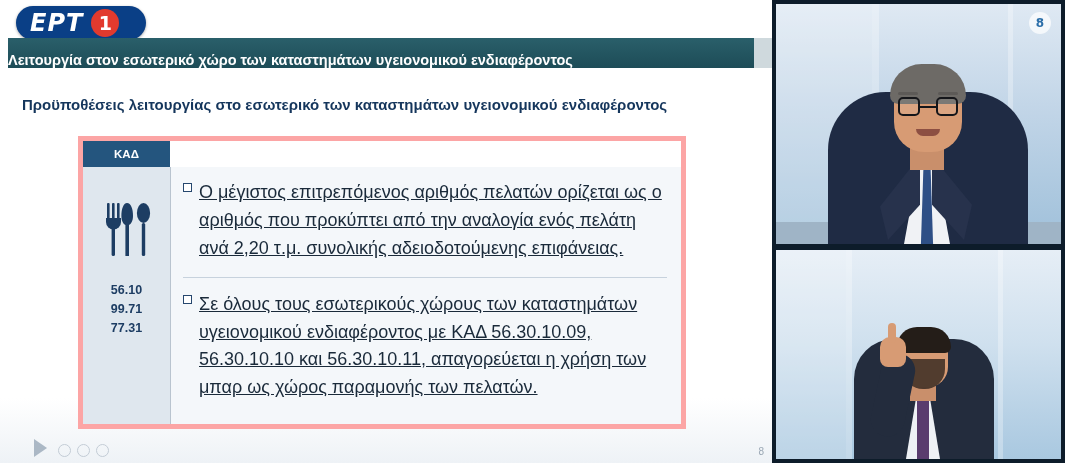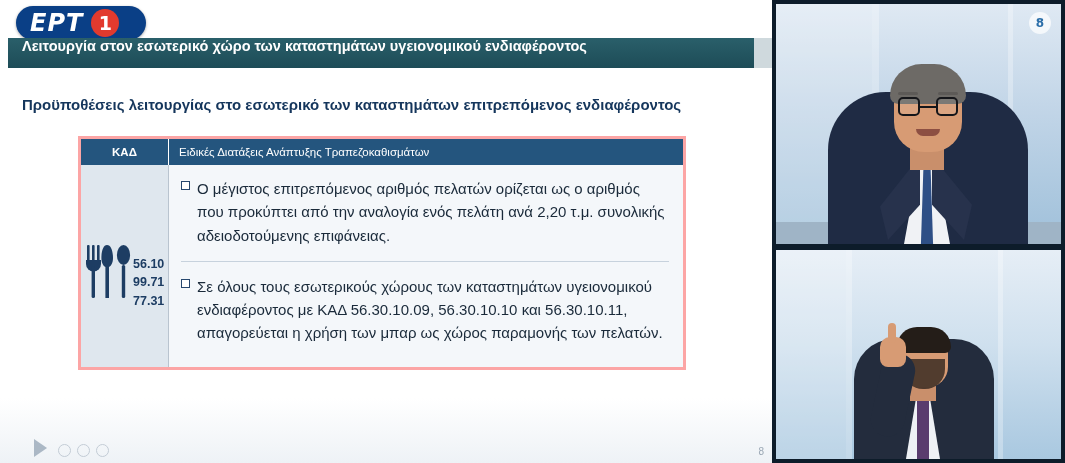--- a/index.html
+++ b/index.html
@@ -58,22 +58,21 @@
     display: flex; align-items: center; justify-content: center;
     font-family: "DejaVu Sans", sans-serif;
   }
 
   
   .headline-bar {
     position: absolute;
     left: 8px; top: 38px;
     width: 746px; height: 30px;
     background: linear-gradient(180deg,#2a5f6a 0%,#1d4c57 100%);
-    display: flex; align-items: flex-start;
-    padding-left: 14px;
+    display: flex; align-items: flex-end;
   }
   .headline-text {
     color: #ffffff;
     font-size: 14.5px;
     font-weight: bold;
     white-space: nowrap;
   }
   .headline-cap {
     position: absolute;
     left: 754px; top: 38px;
@@ -89,21 +88,21 @@
     color: #15365c;
     font-size: 15px;
     font-weight: bold;
   }
 
   
   .tbl {
     position: absolute;
     left: 78px; top: 136px;
     width: 608px;
-    border: 3px solid #fca5a5;
+    border: 5px solid #fca5a5;
     background: #ffffff;
   }
   .tbl-head { display: flex; }
   .th-kad {
     width: 88px; min-height: 26px;
     background: #24557e;
     color: #ffffff;
     font-size: 11.5px; font-weight: bold;
     display: flex; align-items: center; justify-content: center;
     border-right: 1px solid #ffffff;
@@ -114,21 +113,21 @@
     color: #ffffff;
     font-size: 11.5px;
     display: flex; align-items: center;
     padding-left: 10px;
   }
   .tbl-body { display: flex; }
   .td-kad {
     width: 88px;
     background: #dfe7ee;
     border-right: 1px solid #b9c4cf;
-    display: flex; flex-direction: row;
+    display: flex; flex-direction: column;
     align-items: center;
     padding-top: 34px;
   }
   .cutlery {
     width: 52px; height: 58px;
     display: flex; align-items: flex-end; justify-content: center;
     gap: 4px;
     margin-bottom: 22px;
   }
   .kad-codes {
@@ -150,23 +149,24 @@
   }
   .bullet-row:last-child { margin-bottom: 6px; }
   .bullet-box {
     width: 9px; height: 9px;
     border: 1.3px solid #26476e;
     background: #ffffff;
     margin: 4px 7px 0 0;
     flex: 0 0 auto;
   }
   .bullet-text {
-    font-size: 15px;
+    font-size: 18px;
     line-height: 1.55;
     color: #1a2a3a;
+    text-decoration: underline;
   }
   .row-sep {
     height: 1px;
     background: #c7d2dd;
     margin: 0 0 13px 0;
   }
 
   
   .corner-play {
     position: absolute;
@@ -421,26 +421,25 @@
     <div class="logo">
       <span class="logo-text">ΕΡΤ</span>
       <span class="logo-badge">1</span>
     </div>
 
     <div class="headline-bar">
       <span class="headline-text">Λειτουργία στον εσωτερικό χώρο των καταστημάτων υγειονομικού ενδιαφέροντος</span>
     </div>
     <div class="headline-cap"></div>
 
-    <div class="slide-title">Προϋποθέσεις λειτουργίας στο εσωτερικό των καταστημάτων επιτρεπόμενος ενδιαφέροντος</div>
+    <div class="slide-title">Προϋποθέσεις λειτουργίας στο εσωτερικό των καταστημάτων υγειονομικού ενδιαφέροντος</div>
 
     <div class="tbl">
       <div class="tbl-head">
         <div class="th-kad">ΚΑΔ</div>
-        <div class="th-desc">Ειδικές Διατάξεις Ανάπτυξης Τραπεζοκαθισμάτων</div>
       </div>
       <div class="tbl-body">
         <div class="td-kad">
           <div class="cutlery">
             <svg width="52" height="58" viewBox="0 0 52 58" xmlns="http://www.w3.org/2000/svg">
               <g fill="#1d3d63">
 
                 <rect x="6" y="2" width="2.6" height="16" rx="1"></rect>
                 <rect x="11" y="2" width="2.6" height="16" rx="1"></rect>
                 <rect x="16" y="2" width="2.6" height="16" rx="1"></rect>

